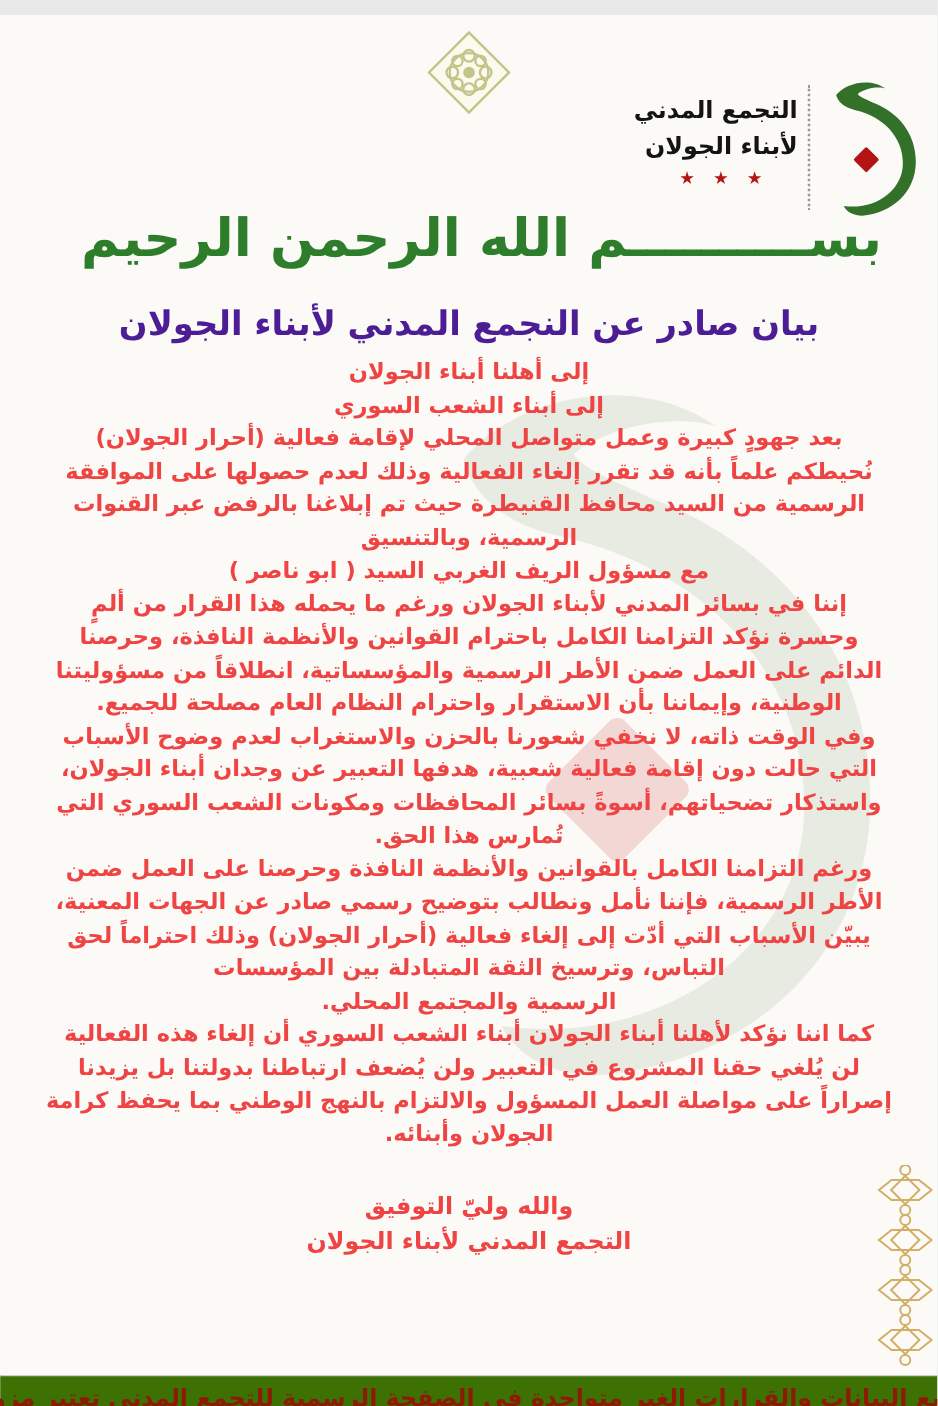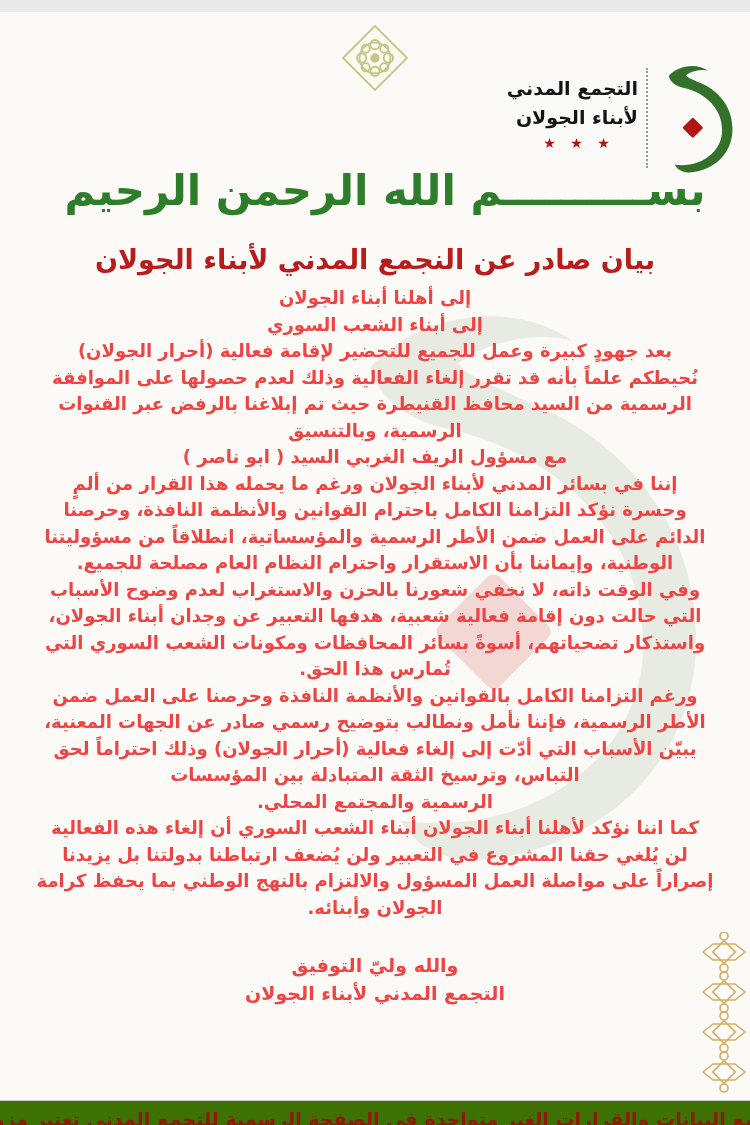--- a/index.html
+++ b/index.html
@@ -28,21 +28,21 @@
   .logo-stars{margin-top:3px; color:var(--logo-red); font-size:14px; letter-spacing:5px; white-space:nowrap;}
   
   .bismillah{
     height:96px; display:flex; align-items:center; justify-content:center;
     color:var(--bismillah-green); font-size:42px; font-weight:bold; white-space:nowrap;
     transform:translateX(10px);
   }
   
   .title{
     margin-top:6px; text-align:center; font-weight:bold; font-size:27px;
-    white-space:nowrap; color:#b91c1c;
+    white-space:nowrap; color:#4c1d95;
   }
   .body-lines{margin-top:10px; position:relative; z-index:2;}
   .line{
     text-align:center; font-weight:bold; font-size:18px; line-height:26.5px;
     white-space:nowrap; color:#ef4444;
   }
   .closing{margin-top:30px; position:relative; z-index:2;}
   .closing .line{font-size:19px; line-height:28px;}
   
   .gold-chain{position:absolute; right:2px; bottom:40px; width:48px; height:165px;}
@@ -98,21 +98,21 @@
     </div>
   </div>
 
   <div class="bismillah">بســــــــــم الله الرحمن الرحيم</div>
 
   <div class="title">بيان صادر عن النجمع المدني لأبناء الجولان</div>
 
   <div class="body-lines">
     <div class="line">إلى أهلنا أبناء الجولان</div>
     <div class="line">إلى أبناء الشعب السوري</div>
-    <div class="line">بعد جهودٍ كبيرة وعمل للجميع للتحضير لإقامة فعالية (أحرار الجولان)</div>
+    <div class="line">بعد جهودٍ كبيرة وعمل متواصل المحلي لإقامة فعالية (أحرار الجولان)</div>
     <div class="line">نُحيطكم علماً بأنه قد تقرر إلغاء الفعالية وذلك لعدم حصولها على الموافقة</div>
     <div class="line">الرسمية من السيد محافظ القنيطرة حيث تم إبلاغنا بالرفض عبر القنوات</div>
     <div class="line">الرسمية، وبالتنسيق</div>
     <div class="line">مع مسؤول الريف الغربي السيد ( ابو ناصر )</div>
     <div class="line">إننا في بسائر المدني لأبناء الجولان ورغم ما يحمله هذا القرار من ألمٍ</div>
     <div class="line">وحسرة نؤكد التزامنا الكامل باحترام القوانين والأنظمة النافذة، وحرصنا</div>
     <div class="line">الدائم على العمل ضمن الأطر الرسمية والمؤسساتية، انطلاقاً من مسؤوليتنا</div>
     <div class="line">الوطنية، وإيماننا بأن الاستقرار واحترام النظام العام مصلحة للجميع.</div>
     <div class="line">وفي الوقت ذاته، لا نخفي شعورنا بالحزن والاستغراب لعدم وضوح الأسباب</div>
     <div class="line">التي حالت دون إقامة فعالية شعبية، هدفها التعبير عن وجدان أبناء الجولان،</div>

